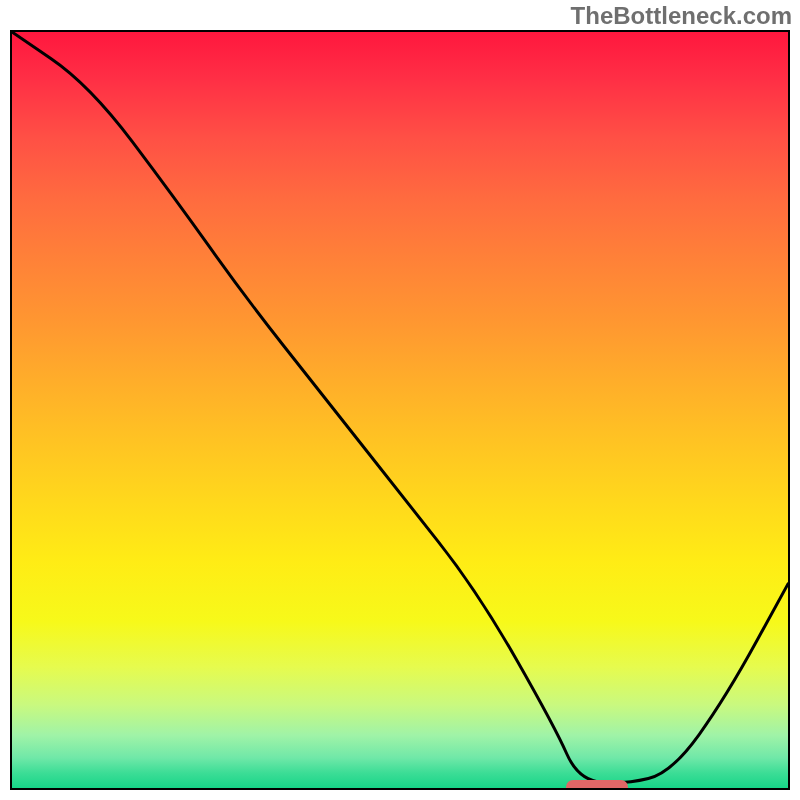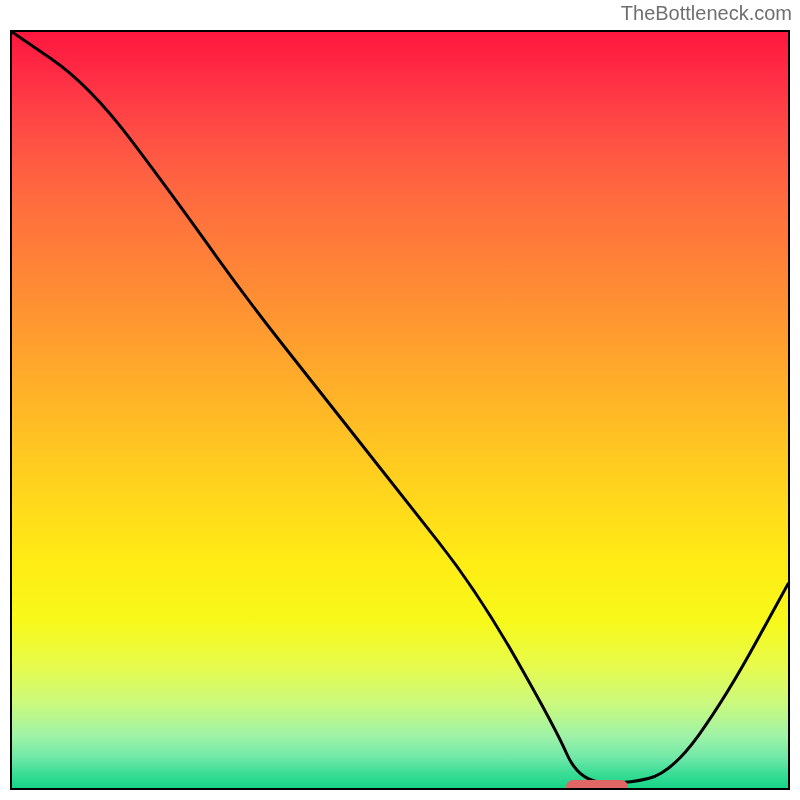--- a/index.html
+++ b/index.html
@@ -7,23 +7,23 @@
       width: 800px;
       height: 800px;
       background: #ffffff;
       font-family: Arial, sans-serif;
       overflow: hidden;
     }
     .watermark {
       position: absolute;
       top: 2px;
       right: 8px;
-      font-size: 20px;
+      font-size: 24px;
       color: #6f6f6f;
-      font-weight: normal;
+      font-weight: bold;
       z-index: 10;
     }
     .chart-container {
       position: absolute;
       top: 30px;
       left: 10px;
       width: 780px;
       height: 760px;
       border: 2px solid #000;
       overflow: hidden;

